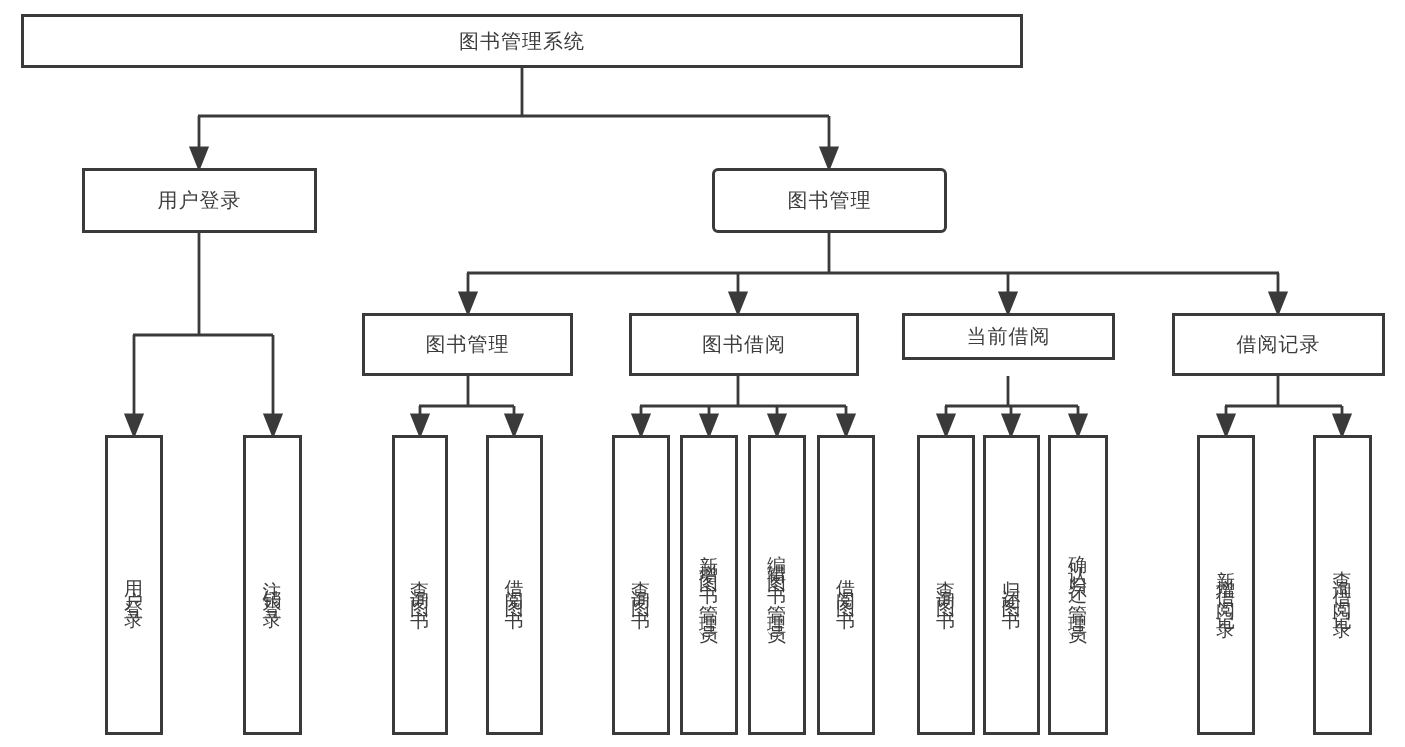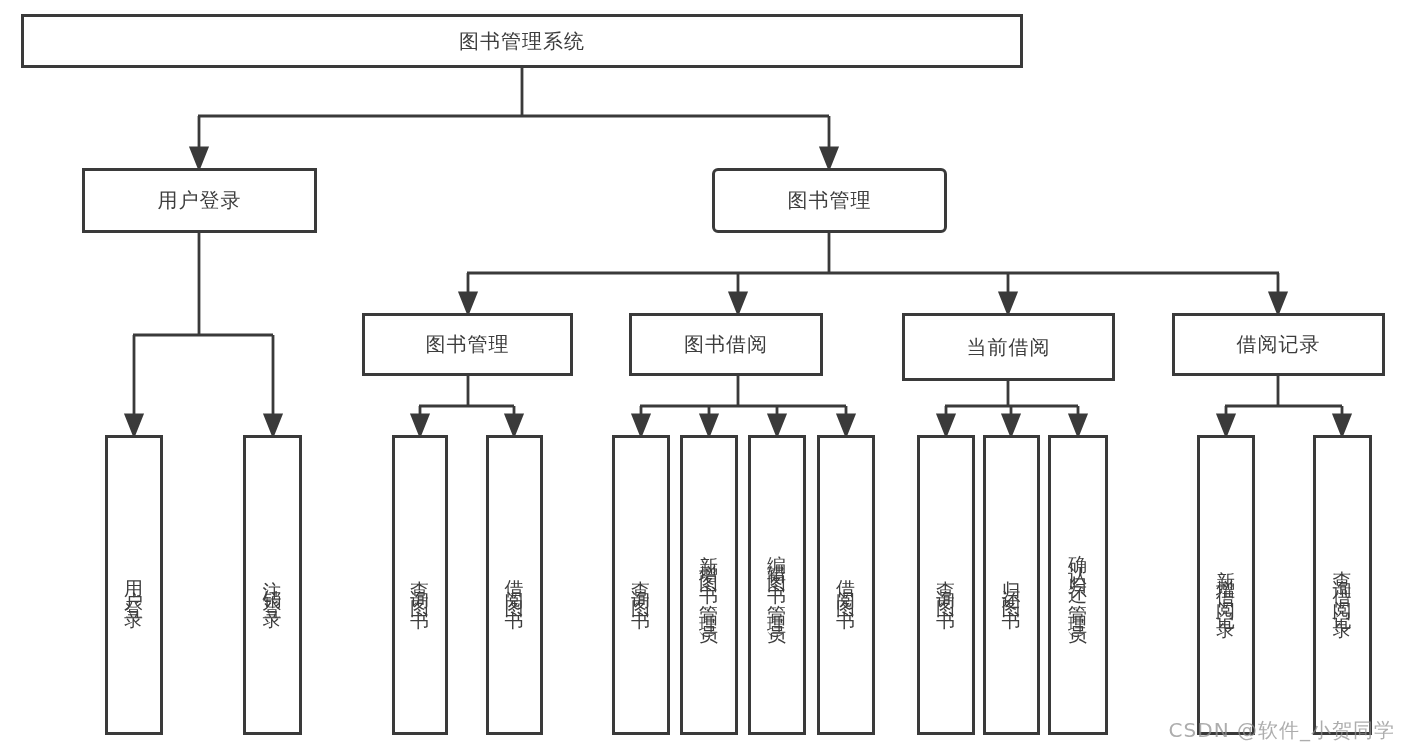--- a/index.html
+++ b/index.html
@@ -128,24 +128,24 @@
   <div class="box" style="left:82px;top:168px;width:235px;height:65px;">
     <span class="h-label">用户登录</span>
   </div>
   <div class="box" style="left:712px;top:168px;width:235px;height:65px;border-radius:6px;">
     <span class="h-label">图书管理</span>
   </div>
 
   <div class="box" style="left:362px;top:313px;width:211px;height:63px;">
     <span class="h-label">图书管理</span>
   </div>
-  <div class="box" style="left:629px;top:313px;width:194px;height:63px;">
+  <div class="box" style="left:629px;top:313px;width:230px;height:63px;">
     <span class="h-label">图书借阅</span>
   </div>
-  <div class="box" style="left:902px;top:313px;width:213px;height:68px;">
+  <div class="box" style="left:902px;top:313px;width:213px;height:47px;">
     <span class="h-label">当前借阅</span>
   </div>
   <div class="box" style="left:1172px;top:313px;width:213px;height:63px;text-align:right;">
     <span class="h-label">借阅记录</span>
   </div>
 
   <div class="box" style="left:105px;top:435px;width:58px;height:300px;">
     <span class="v-label">用户登录</span>
   </div>
   <div class="box" style="left:243px;top:435px;width:59px;height:300px;">
@@ -182,15 +182,14 @@
     <span class="v-label">确认归还（管理员）</span>
   </div>
 
   <div class="box" style="left:1197px;top:435px;width:58px;height:300px;">
     <span class="v-label">新增借阅记录</span>
   </div>
   <div class="box" style="left:1313px;top:435px;width:59px;height:300px;">
     <span class="v-label">查询借阅记录</span>
   </div>
 
-  <div class="watermark">CSDN @软件_小贺同学</div>
 
 </div>
 
 </body></html>

